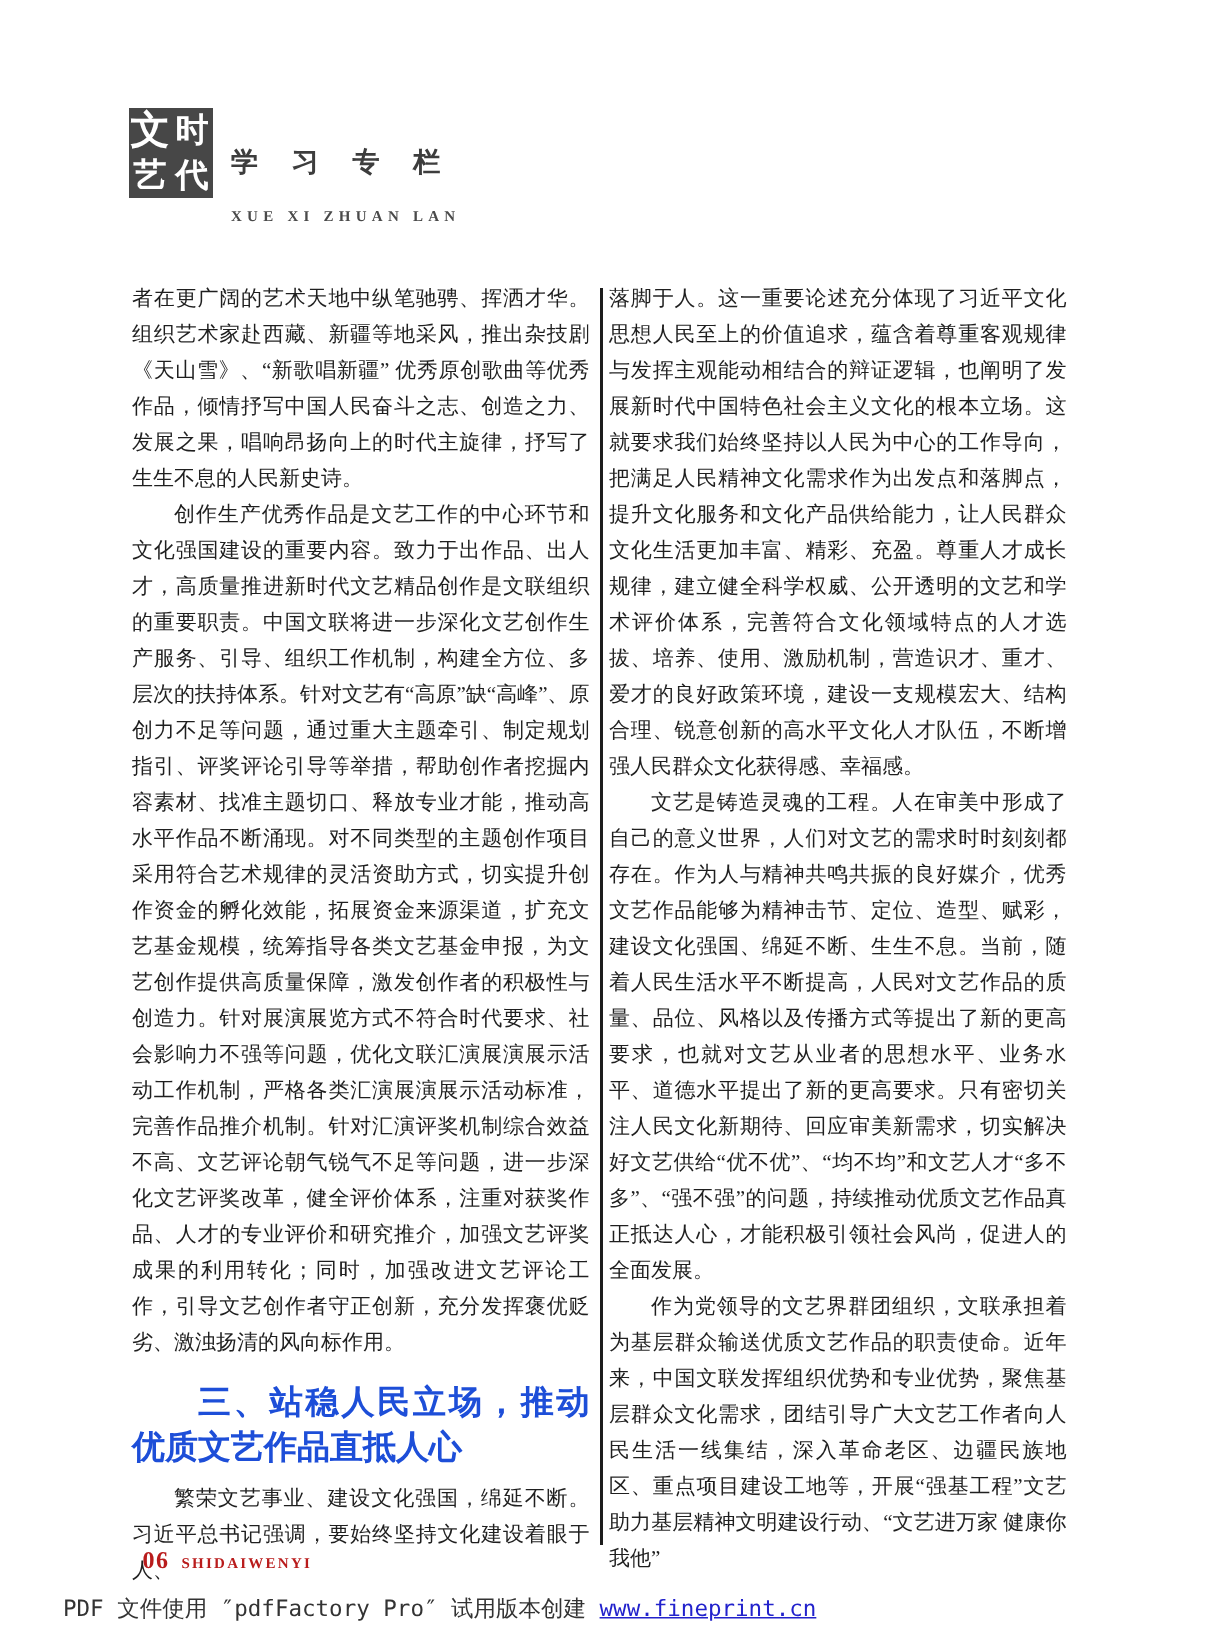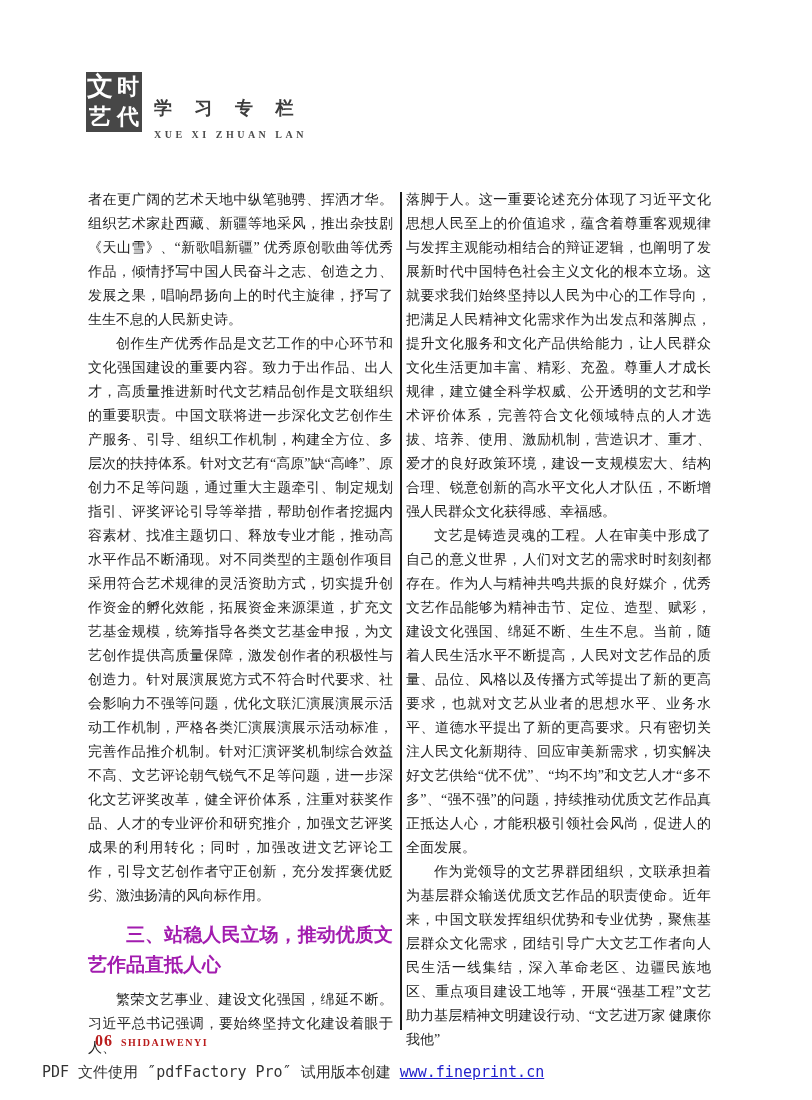--- a/index.html
+++ b/index.html
@@ -34,46 +34,46 @@
   }
   .logo-box span{font-size:22px;line-height:1;}
   .logo-box .big{font-size:26px;}
   .masthead-text{margin-left:12px;padding-top:24px;}
   .masthead-title{
     font-size:18px;font-weight:bold;color:#3d3d3d;
     letter-spacing:9px;white-space:nowrap;
   }
   .masthead-sub{
     font-size:10px;font-weight:bold;color:#4a4a4a;
-    letter-spacing:3.5px;margin-top:9px;white-space:nowrap;
+    letter-spacing:3.5px;margin-top:19px;white-space:nowrap;
   }
 
   
   .column{
     position:absolute;top:188px;
     width:305px;
     font-size:14px;line-height:24px;
     text-align:justify;
     text-justify:inter-ideograph;
   }
   .col-left{left:88px;}
   .col-right{left:406px;}
   .column p{margin:0;}
   .column p.indent{text-indent:2em;}
   .divider{
     position:absolute;left:400px;top:192px;
     width:2px;height:838px;background:#1c1c1c;
   }
   .section-heading{
     font-weight:bold;
-    font-size:19px;line-height:30px;
+    font-size:22px;line-height:30px;
     text-indent:2em;
     margin:12px 0 8px 0;
     text-align:justify;
-    color:#a21caf;
+    color:#1d4ed8;
   }
 
   
   .page-footer{
     position:absolute;left:95px;top:1032px;
     display:flex;align-items:baseline;
     color:#b91c1c;
   }
   .page-num{font-size:16px;font-weight:bold;letter-spacing:1px;}
   .journal-name{

